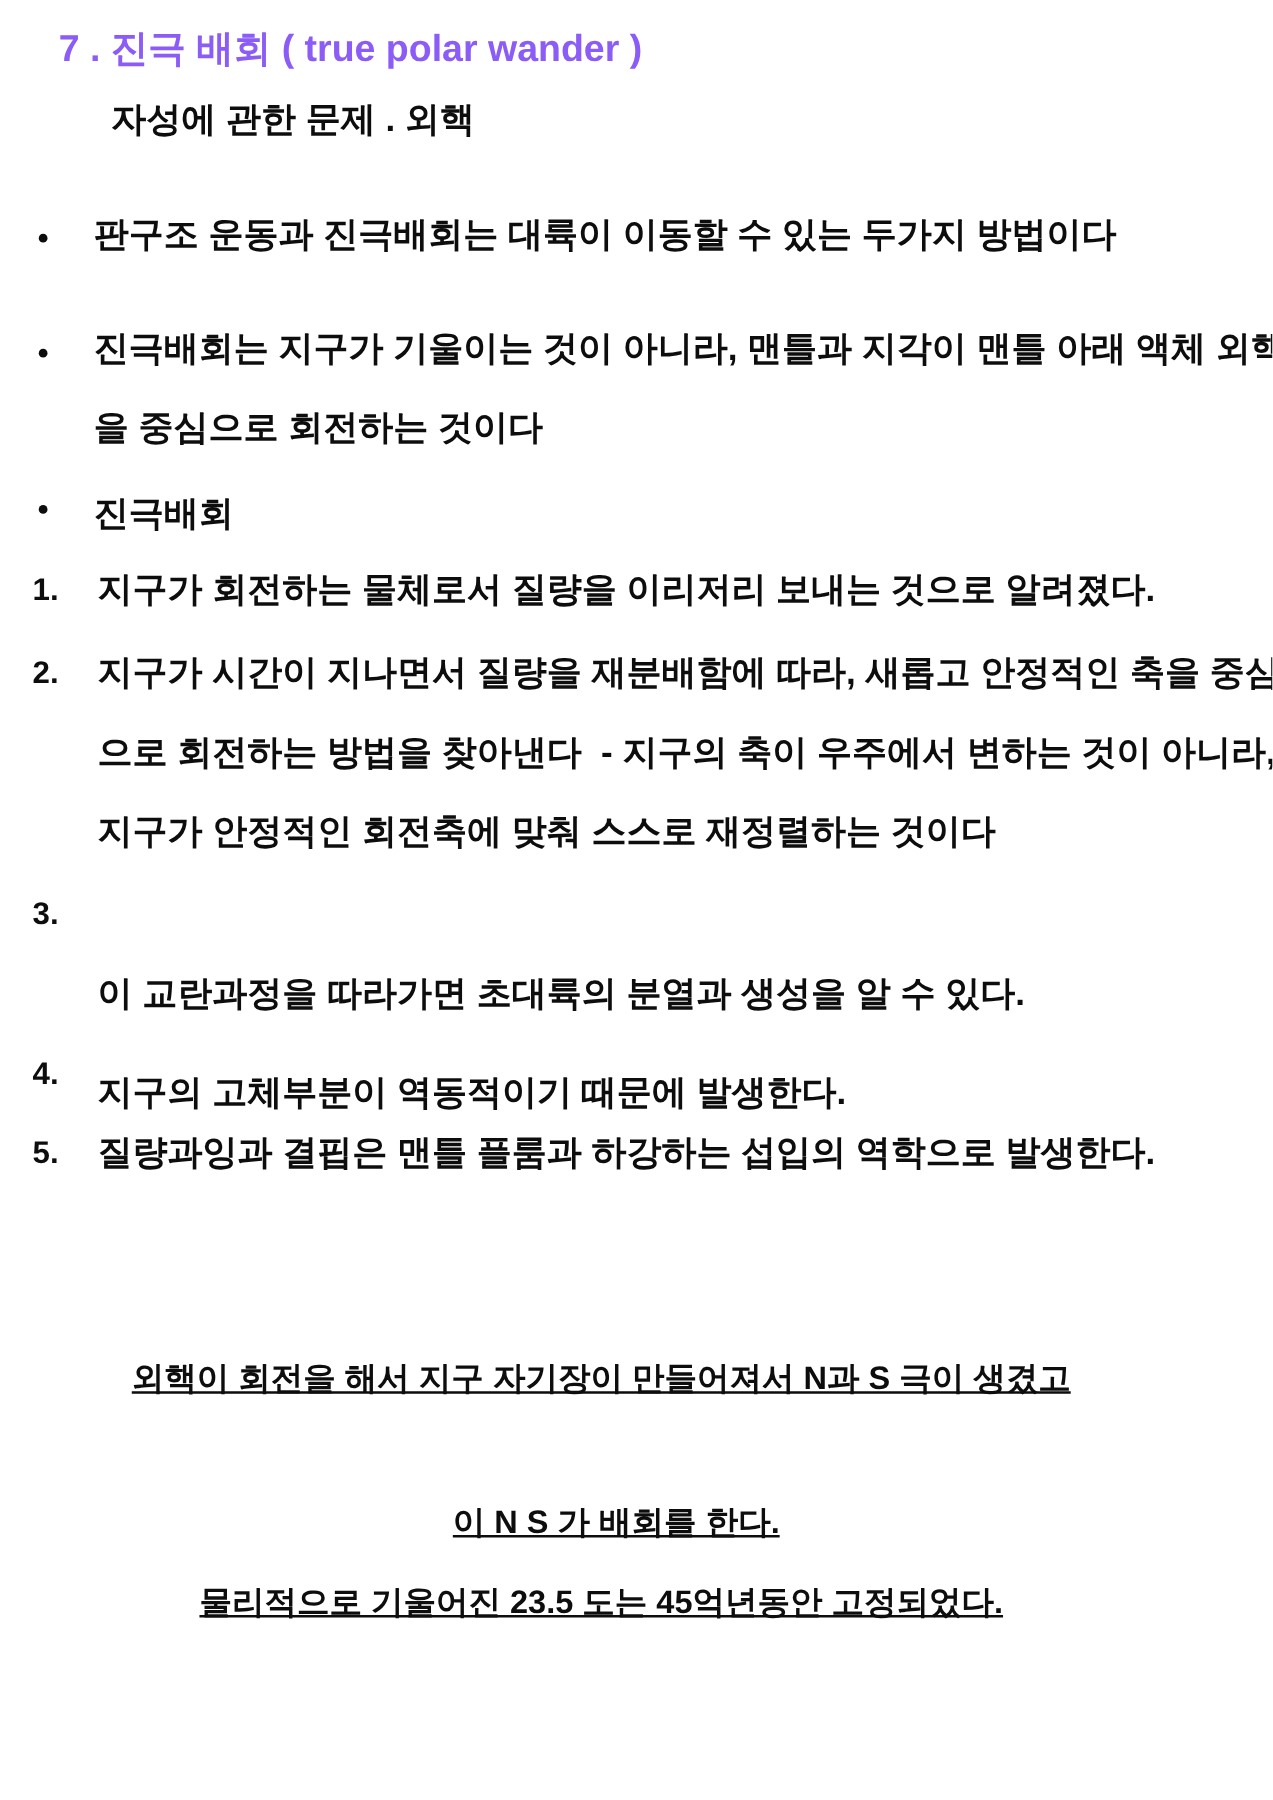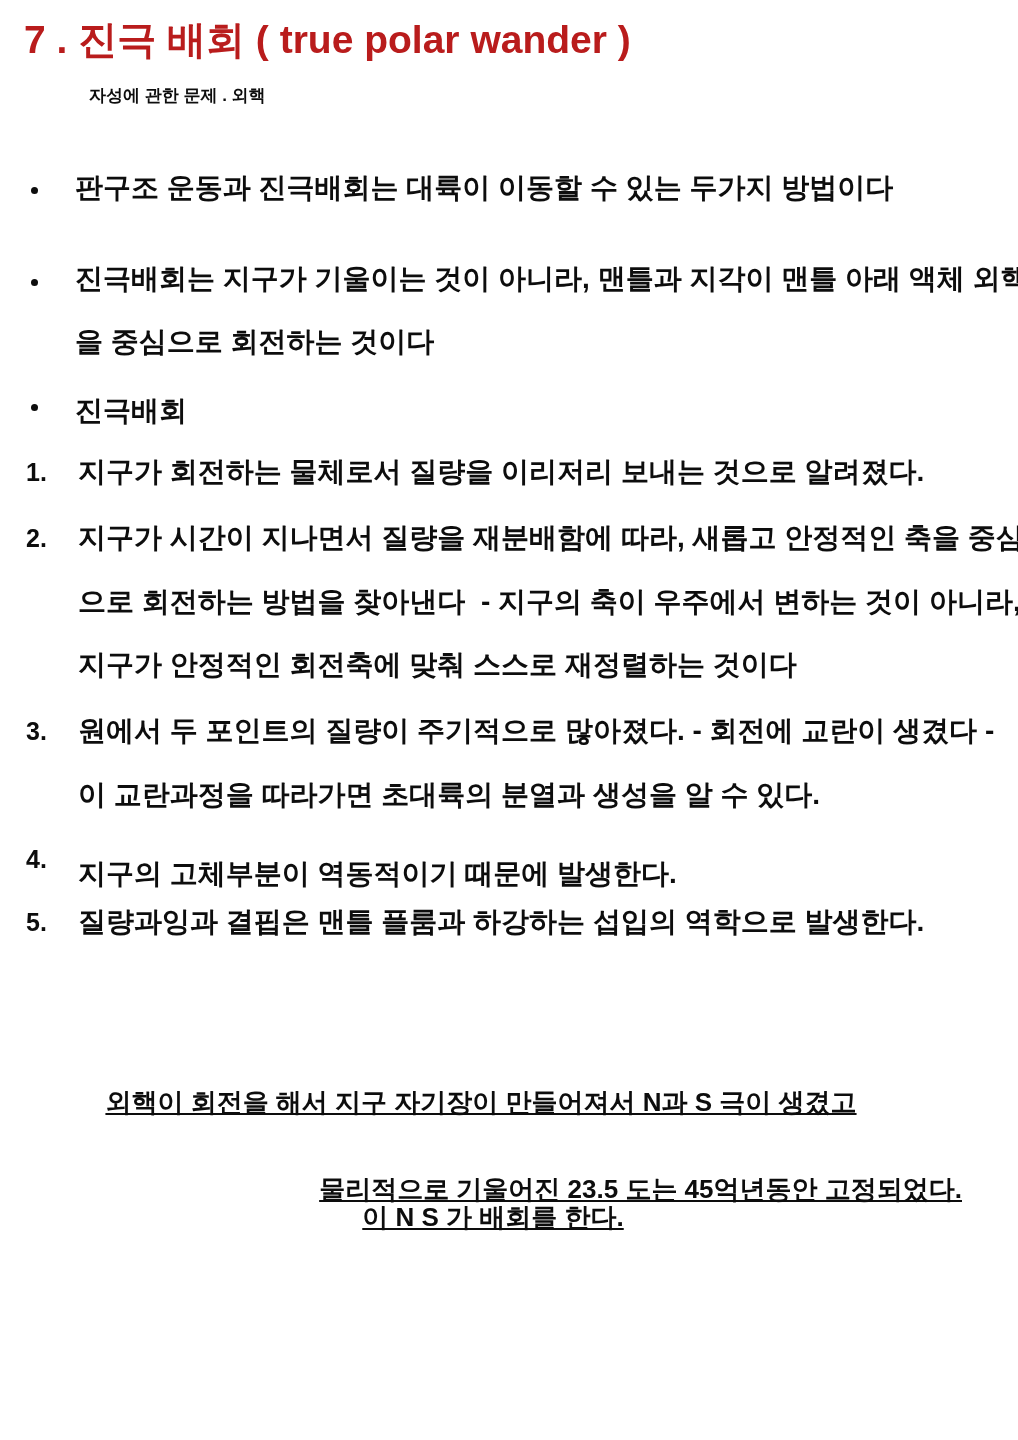--- a/index.html
+++ b/index.html
@@ -20,31 +20,31 @@
     position: absolute;
     white-space: pre;
     font-size: 28px;
     line-height: 34px;
     color: #0d0d0d;
     letter-spacing: 0px;
   }
   .title {
     position: absolute;
     top: 20px;
-    left: 24px;
-    font-size: 39px;
+    left: 47px;
+    font-size: 30px;
     line-height: 40px;
     white-space: pre;
-    color: #b91c1c;
+    color: #8b5cf6;
   }
   .subtitle {
     position: absolute;
     top: 80px;
     left: 89px;
-    font-size: 17px;
+    font-size: 28px;
     line-height: 32px;
     white-space: pre;
     color: #0d0d0d;
   }
   .dot {
     position: absolute;
     width: 7px;
     height: 7px;
     border-radius: 50%;
     background: #0d0d0d;
@@ -92,26 +92,25 @@
 
   <div class="marker" style="top:455px;">1.</div>
   <div class="line indent-num" style="top:455px;">지구가 회전하는 물체로서 질량을 이리저리 보내는 것으로 알려졌다.</div>
 
   <div class="marker" style="top:521px;">2.</div>
   <div class="line indent-num" style="top:521px;">지구가 시간이 지나면서 질량을 재분배함에 따라, 새롭고 안정적인 축을 중심</div>
   <div class="line indent-num" style="top:585px;">으로 회전하는 방법을 찾아낸다  - 지구의 축이 우주에서 변하는 것이 아니라,</div>
   <div class="line indent-num" style="top:648px;">지구가 안정적인 회전축에 맞춰 스스로 재정렬하는 것이다</div>
 
   <div class="marker" style="top:714px;">3.</div>
-  <div class="line indent-num" style="top:714px;">원에서 두 포인트의 질량이 주기적으로 많아졌다. - 회전에 교란이 생겼다 -</div>
   <div class="line indent-num" style="top:778px;">이 교란과정을 따라가면 초대륙의 분열과 생성을 알 수 있다.</div>
 
   <div class="marker" style="top:842px;">4.</div>
   <div class="line indent-num" style="top:842px;margin-top:15px;">지구의 고체부분이 역동적이기 때문에 발생한다.</div>
 
   <div class="marker" style="top:905px;">5.</div>
   <div class="line indent-num" style="top:905px;">질량과잉과 결핍은 맨틀 플룸과 하강하는 섭입의 역학으로 발생한다.</div>
 
   <div class="center-line" style="top:1085px;">외핵이 회전을 해서 지구 자기장이 만들어져서 N과 S 극이 생겼고</div>
   <div class="center-line" style="top:1200px;padding-left:12px;">이 N S 가 배회를 한다.</div>
-  <div class="center-line" style="top:1172px;text-align:right;">물리적으로 기울어진 23.5 도는 45억년동안 고정되었다.</div>
+  <div class="center-line" style="top:1264px;">물리적으로 기울어진 23.5 도는 45억년동안 고정되었다.</div>
 
 </div>
 
 </body></html>

